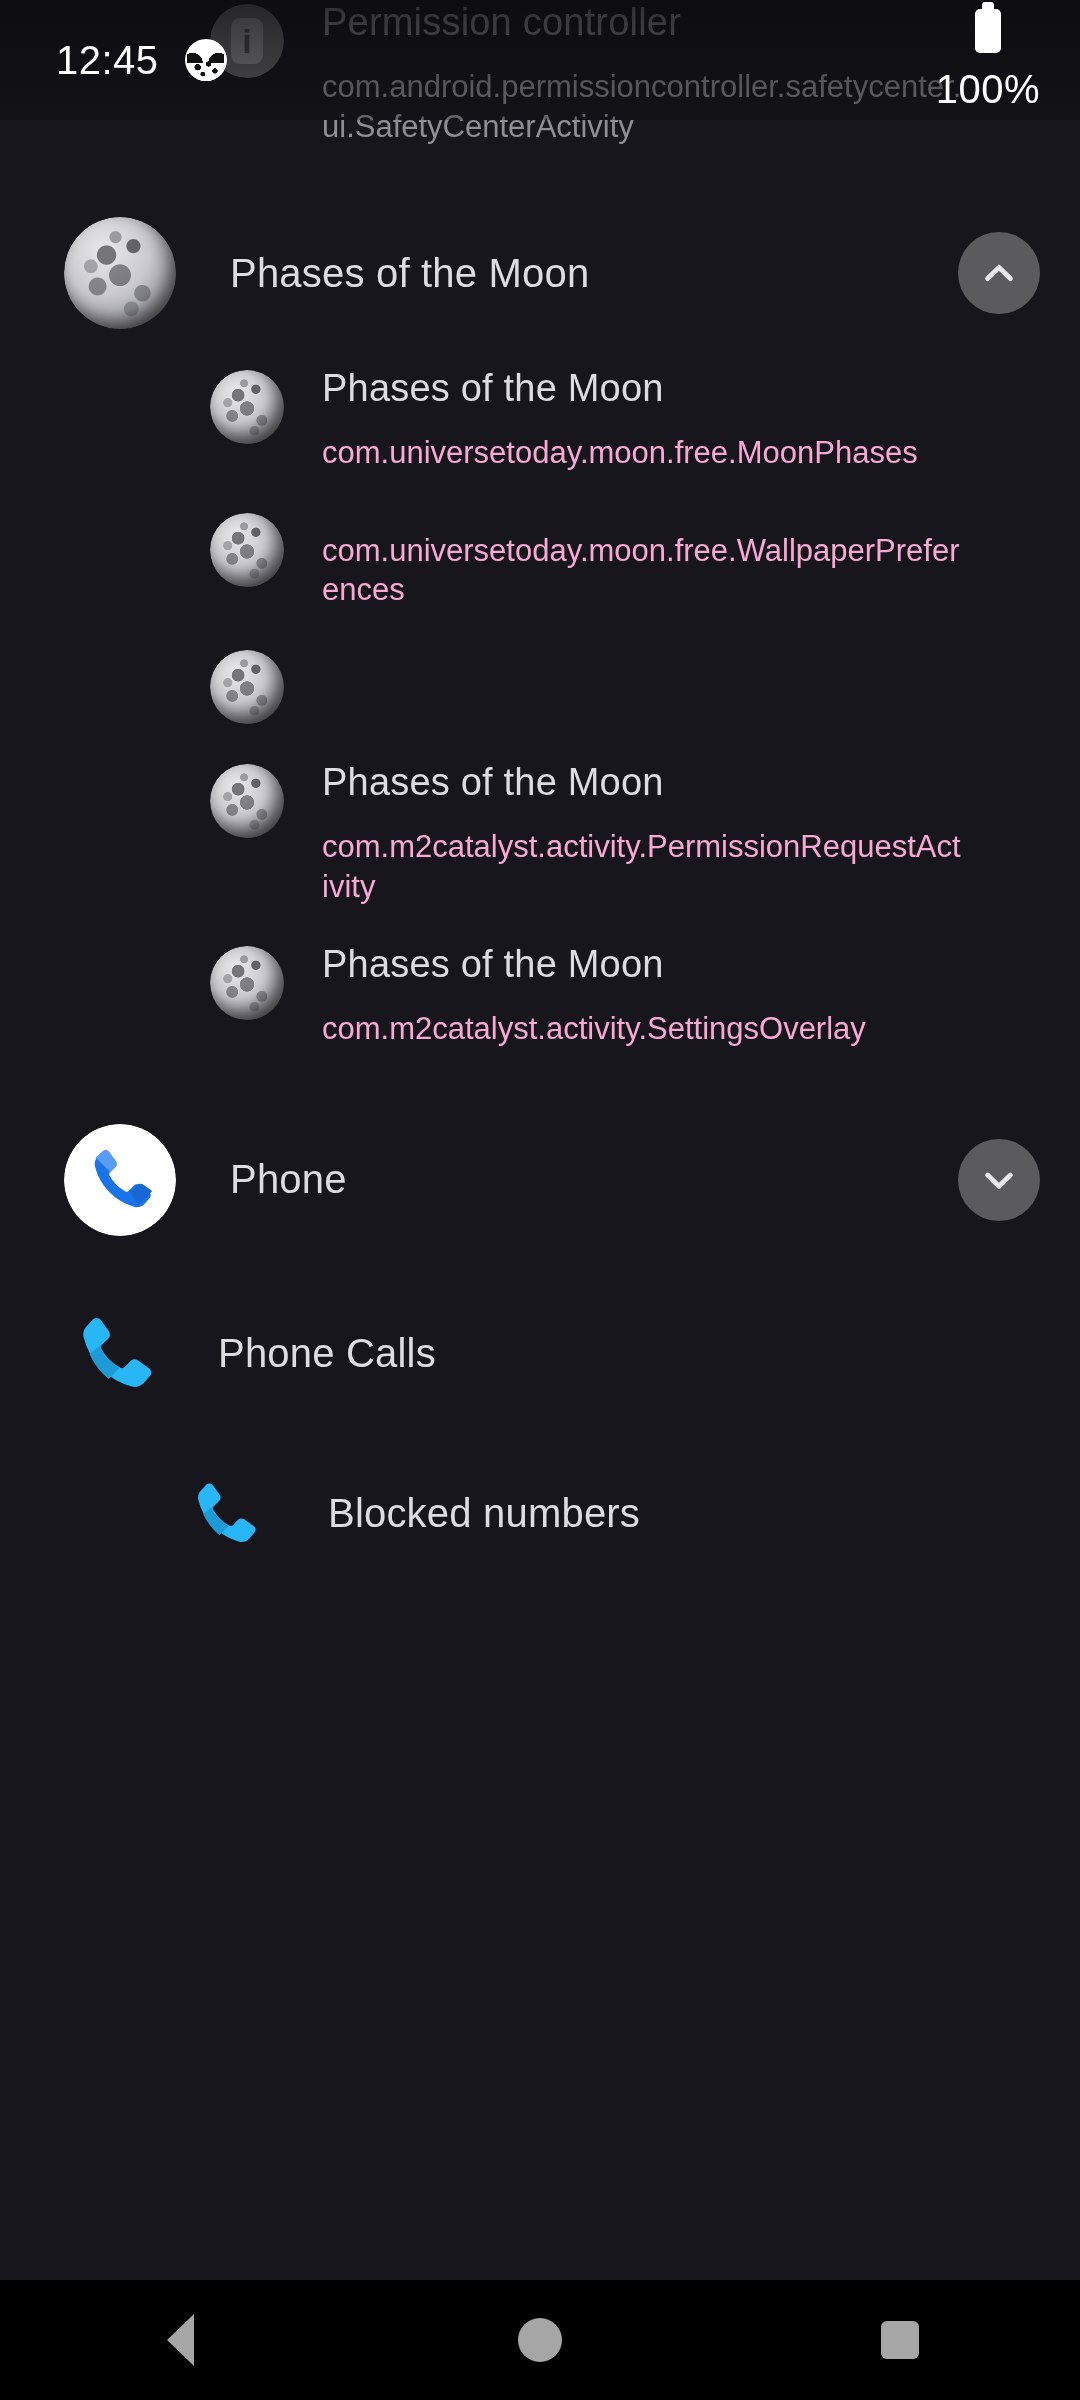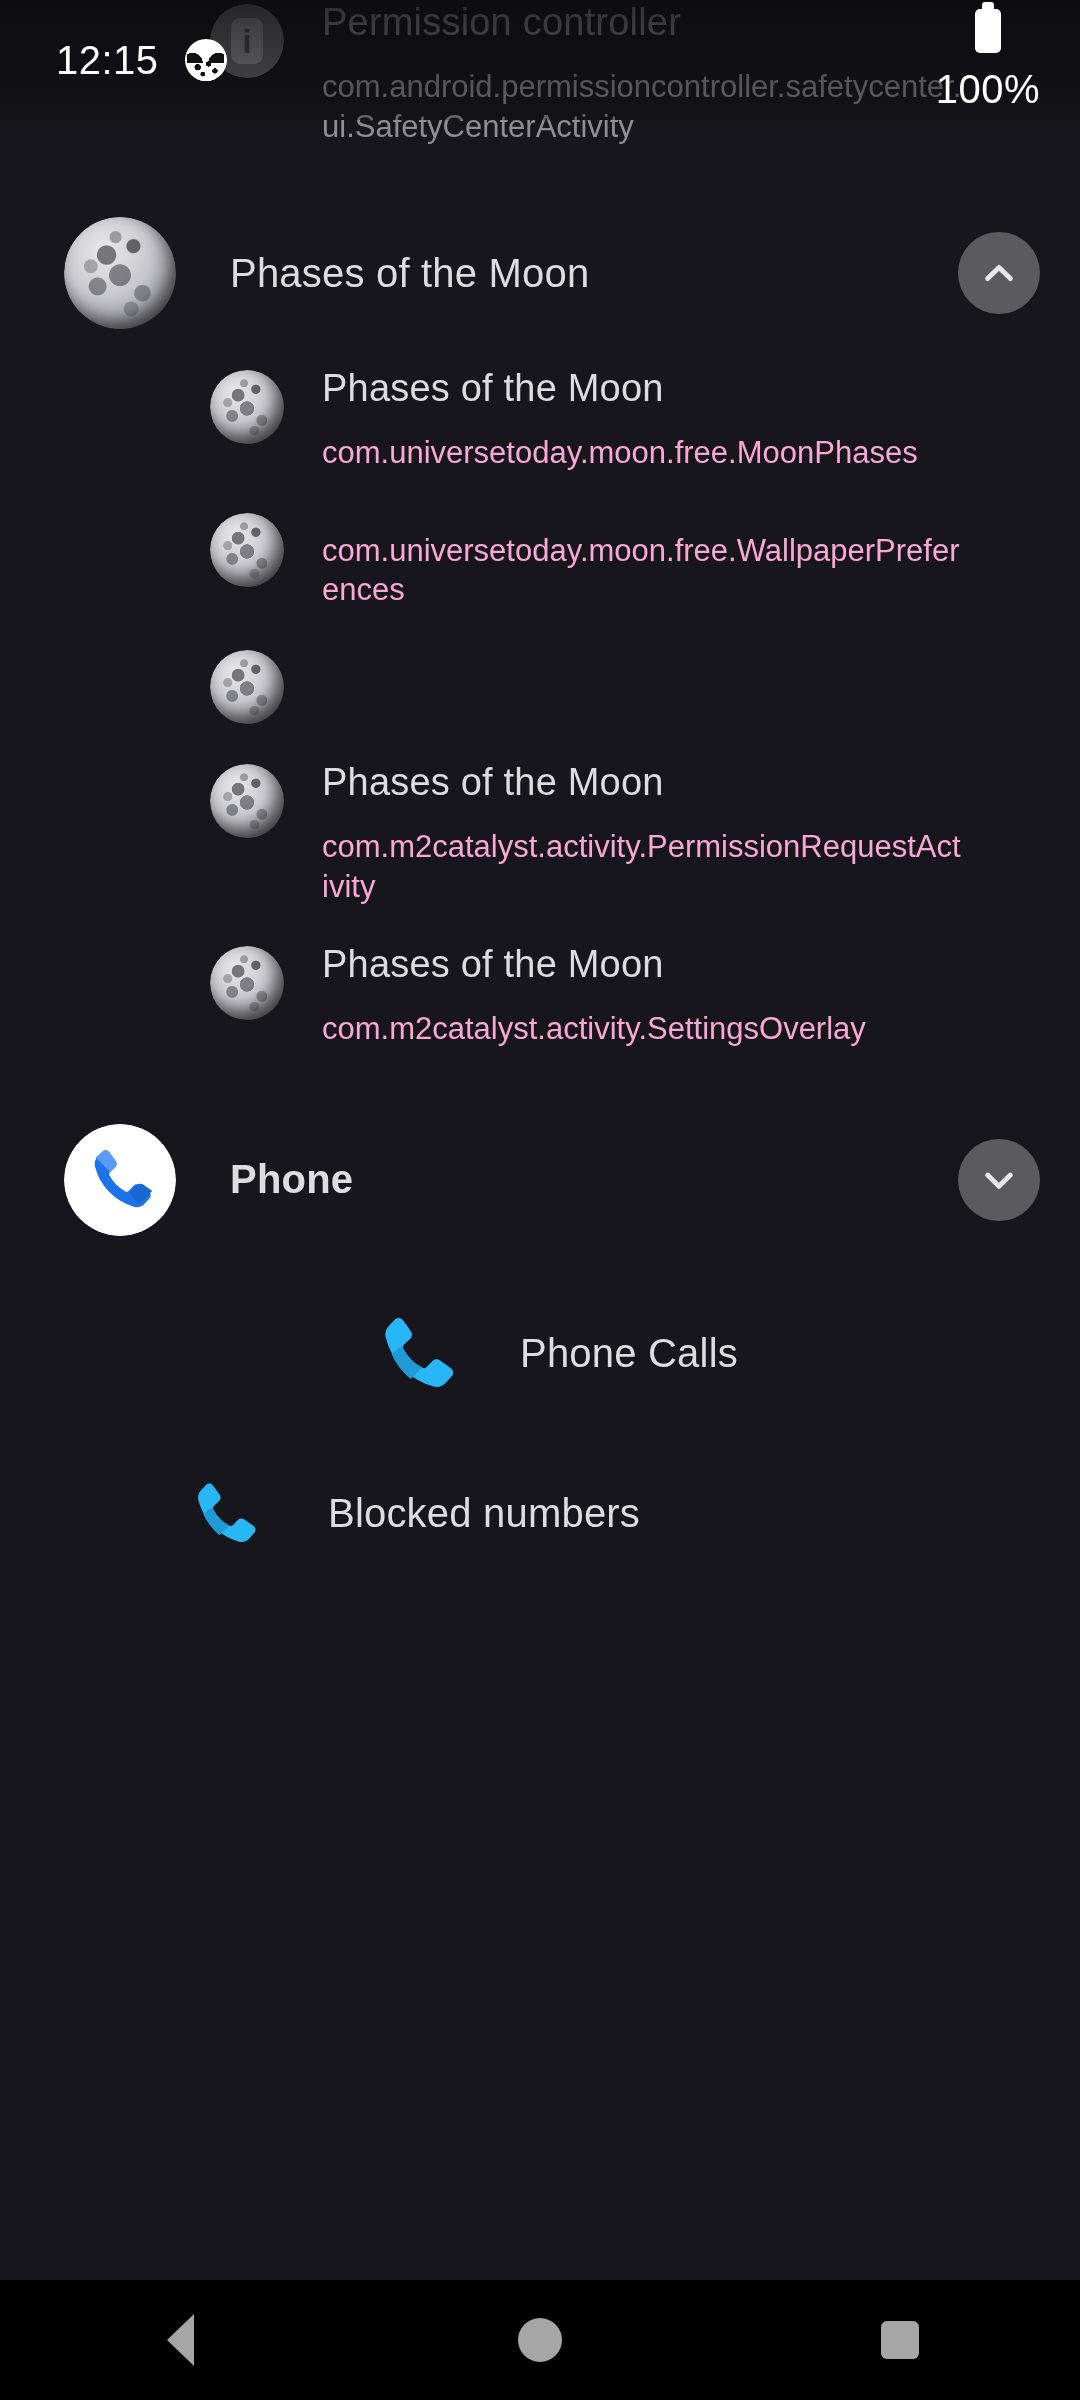--- a/index.html
+++ b/index.html
@@ -279,39 +279,39 @@
   <div class="child-row">
     <div class="child-icon">
         <div class="moon"></div>
       </div>
     <div class="child-text">
       <div class="child-title">Phases of the Moon</div>
       <div class="child-sub">com.m2catalyst.activity.SettingsOverlay</div>
     </div>
   </div>
 
-  <div class="group-row" style="margin-top:38px;font-weight:bold;">
+  <div class="group-row" style="margin-top:38px;">
     <div class="group-icon">
       <div class="phone-circle">
         <svg viewBox="0 0 24 24" width="76" height="76" aria-hidden="true">
           <path d="M6.6 2.9c.6-.5 1.5-.4 2 .3l2.1 2.9c.4.6.3 1.4-.2 1.9l-1.6 1.5c-.3.3-.4.7-.2 1.1a12 12 0 0 0 5 5c.4.2.8.1 1.1-.2l1.5-1.6c.5-.5 1.3-.6 1.9-.2l2.9 2.1c.7.5.8 1.4.3 2l-1.6 1.8c-.8.9-2 1.3-3.2 1A17.7 17.7 0 0 1 4.1 7.7c-.3-1.2.1-2.4 1-3.2z" fill="#1a73e8"></path>
           <path d="M6.6 2.9c.6-.5 1.5-.4 2 .3l2.1 2.9c.4.6.3 1.4-.2 1.9l-1.6 1.5-4.6-4.6z" fill="#5a9bf6"></path>
           <path d="M14.8 15.4c.4.2.8.1 1.1-.2l1.5-1.6c.5-.5 1.3-.6 1.9-.2l2.9 2.1-4.4 4.4z" fill="#1967d2"></path>
         </svg>
       </div>
     </div>
     <div class="group-label">Phone</div>
     <div class="chevron-btn">
       <svg class="chev" viewBox="0 0 24 24" aria-hidden="true">
         <path d="M5.5 9.2 L12 15.6 L18.5 9.2" fill="none" stroke="#e8e8ea" stroke-width="2.8" stroke-linecap="round" stroke-linejoin="round"></path>
       </svg>
     </div>
   </div>
 
-  <div class="flat-row" style="margin-top:24px;justify-content:center;">
+  <div class="flat-row" style="margin-top:24px;">
     <div class="flat-icon">
       <svg viewBox="0 0 24 24" width="92" height="92" aria-hidden="true">
         <path d="M6.6 2.9c.6-.5 1.5-.4 2 .3l2.1 2.9c.4.6.3 1.4-.2 1.9l-1.6 1.5c-.3.3-.4.7-.2 1.1a12 12 0 0 0 5 5c.4.2.8.1 1.1-.2l1.5-1.6c.5-.5 1.3-.6 1.9-.2l2.9 2.1c.7.5.8 1.4.3 2l-1.6 1.8c-.8.9-2 1.3-3.2 1A17.7 17.7 0 0 1 4.1 7.7c-.3-1.2.1-2.4 1-3.2z" fill="#29b6f6"></path>
         <path d="M8.7 9.5c-.3.3-.4.7-.2 1.1a12 12 0 0 0 5 5l-2.9 2.9A17.6 17.6 0 0 1 5.6 12z" fill="#1e9bd7"></path>
       </svg>
     </div>
     <div class="flat-label">Phone Calls</div>
   </div>
 
   <div class="flat-row" style="margin-top:10px;">
@@ -322,21 +322,21 @@
       </svg>
     </div>
     <div class="flat-label">Blocked numbers</div>
   </div>
 
 </div>
 
 <div class="top-fade"></div>
 <div class="status-bar">
   <div class="sb-left">
-    <div class="sb-time">12:15</div>
+    <div class="sb-time">12:45</div>
     <div class="sb-notif"></div>
   </div>
   <div class="sb-right">
     <div class="sb-batt"></div>
     <div class="sb-pct">100%</div>
   </div>
 </div>
 
 <div class="nav-bar">
   <div class="nav-btn">

